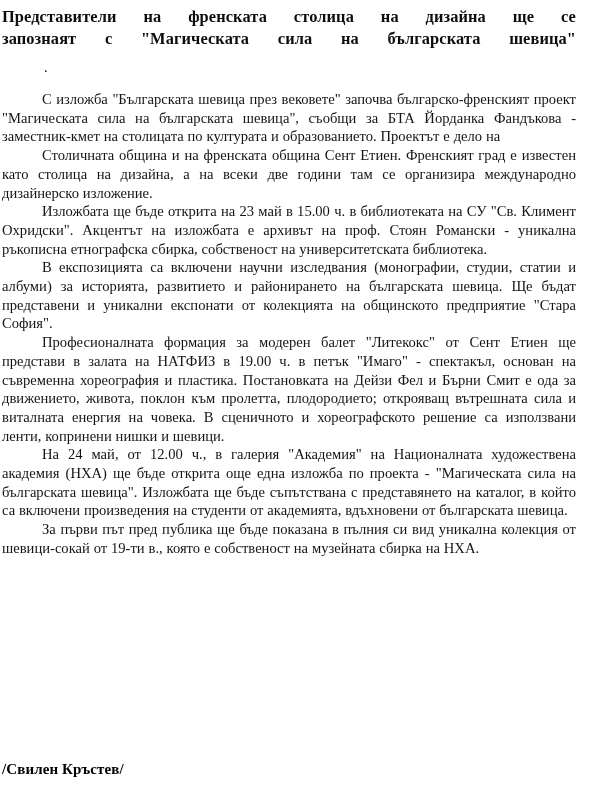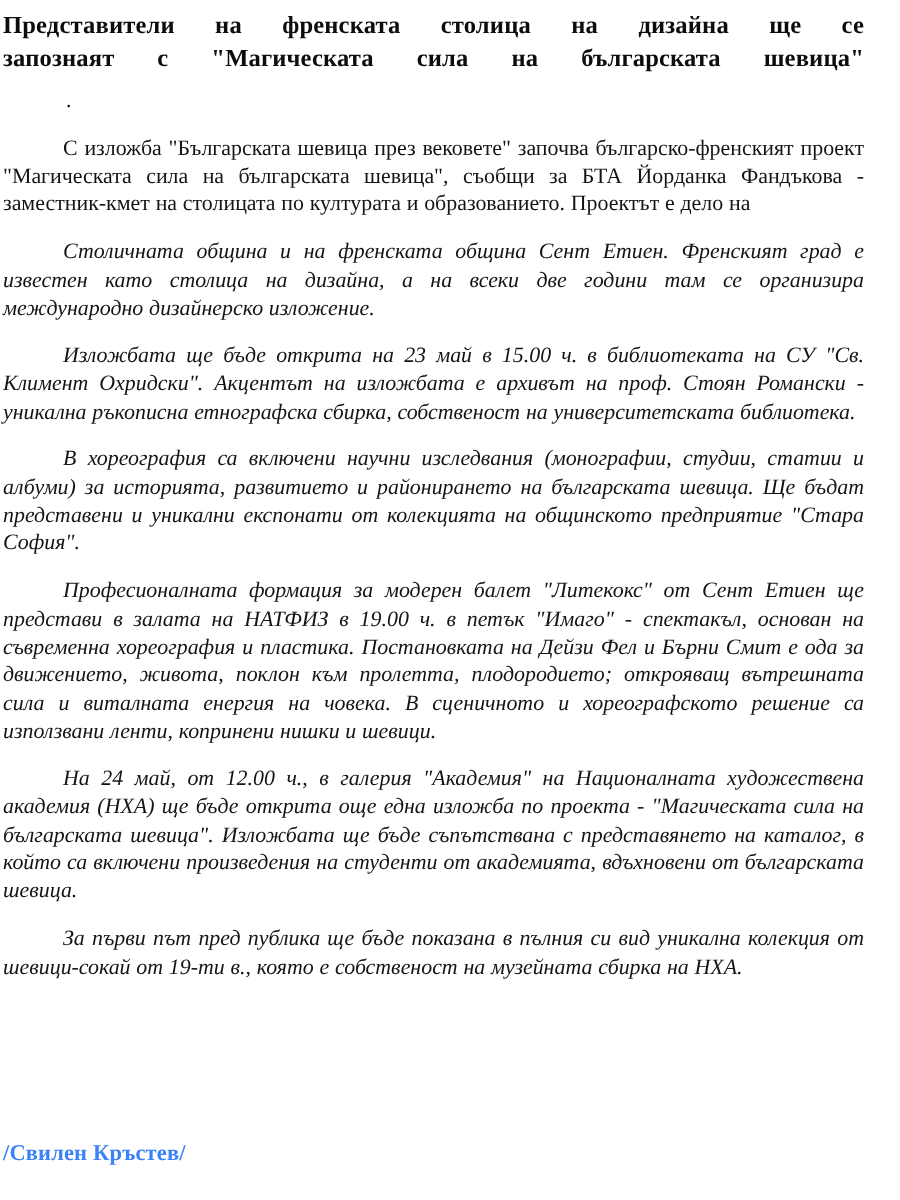--- a/index.html
+++ b/index.html
@@ -71,54 +71,53 @@
     font-size: 14.6px;
     line-height: 18.7px;
     text-align: justify;
     text-indent: 40px;
     margin: 0;
     color: #141414;
     hyphens: none;
     word-spacing: 0.2px;
   }
   .para + .para {
-    margin-top: 13px;
-    font-style: italic;
+    margin-top: 0px;
   }
 
   
   .byline {
     position: absolute;
     left: 2px;
     bottom: 6px;
     font-weight: bold;
     font-size: 15px;
     line-height: 19px;
-    color: #3b82f6;
+    color: #000000;
     letter-spacing: 0.1px;
   }
 </style>
 </head>
 <body>
 
 <div class="page">
 
   <h1 class="headline">
     <span>Представители на френската столица на дизайна ще се</span>
     <span class="last-line">запознаят с "Магическата сила на българската шевица"</span>
   </h1>
 
   <p class="dot-line">.</p>
 
 
   <div class="body-block">
     <p class="para">С изложба "Българската шевица през вековете" започва българско-френският проект "Магическата сила на българската шевица", съобщи за БТА Йорданка Фандъкова - заместник-кмет на столицата по културата и образованието. Проектът е дело на</p>
     <p class="para">Столичната община и на френската община Сент Етиен. Френският град е известен като столица на дизайна, а на всеки две години там се организира международно дизайнерско изложение.</p>
     <p class="para">Изложбата ще бъде открита на 23 май в 15.00 ч. в библиотеката на СУ "Св. Климент Охридски". Акцентът на изложбата е архивът на проф. Стоян Романски - уникална ръкописна етнографска сбирка, собственост на университетската библиотека.</p>
-    <p class="para">В хореография са включени научни изследвания (монографии, студии, статии и албуми) за историята, развитието и районирането на българската шевица. Ще бъдат представени и уникални експонати от колекцията на общинското предприятие "Стара София".</p>
+    <p class="para">В експозицията са включени научни изследвания (монографии, студии, статии и албуми) за историята, развитието и районирането на българската шевица. Ще бъдат представени и уникални експонати от колекцията на общинското предприятие "Стара София".</p>
     <p class="para">Професионалната формация за модерен балет "Литекокс" от Сент Етиен ще представи в залата на НАТФИЗ в 19.00 ч. в петък "Имаго" - спектакъл, основан на съвременна хореография и пластика. Постановката на Дейзи Фел и Бърни Смит е ода за движението, живота, поклон към пролетта, плодородието; открояващ вътрешната сила и виталната енергия на човека. В сценичното и хореографското решение са използвани ленти, копринени нишки и шевици.</p>
     <p class="para">На 24 май, от 12.00 ч., в галерия "Академия" на Националната художествена академия (НХА) ще бъде открита още една изложба по проекта - "Магическата сила на българската шевица". Изложбата ще бъде съпътствана с представянето на каталог, в който са включени произведения на студенти от академията, вдъхновени от българската шевица.</p>
     <p class="para">За първи път пред публика ще бъде показана в пълния си вид уникална колекция от шевици-сокай от 19-ти в., която е собственост на музейната сбирка на НХА.</p>
   </div>
 
   <p class="byline">/Свилен Кръстев/</p>
 
 </div>
 
 </body></html>

